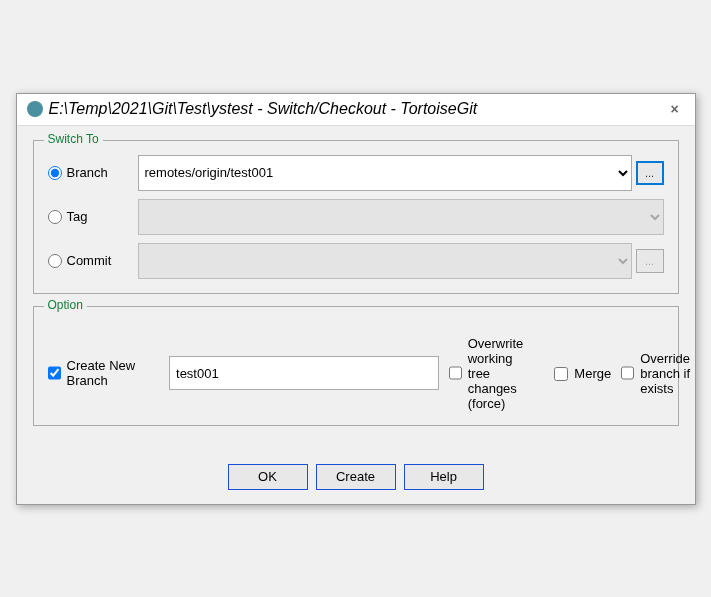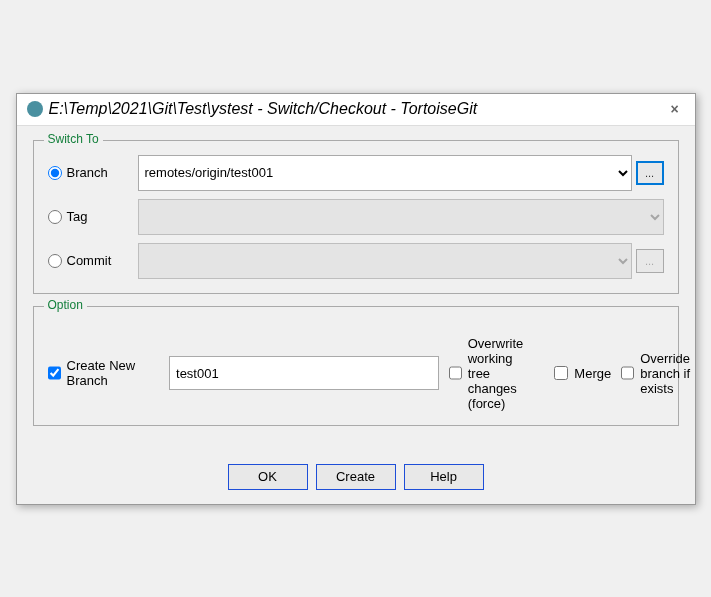--- a/index.html
+++ b/index.html
@@ -320,21 +320,21 @@
             <span>Create New Branch</span>
           </label>
           <input type="text" class="text-input" value="test001" style="">
         </div>
 
         <div class="option-row">
           <label class="checkbox-label">
             <input type="checkbox" class="checkbox-input" style="">
             <span>Overwrite working tree changes (force)</span>
           </label>
-          <label class="checkbox-label" style="margin-left: 20px;">
+          <label class="checkbox-label" style="margin-left: 20px; align-items: flex-end;">
             <input type="checkbox" class="checkbox-input" style="">
             <span>Merge</span>
           </label>
         </div>
 
 
         <div class="option-row">
           <label class="checkbox-label">
             <input type="checkbox" class="checkbox-input" style="">
             <span>Override branch if exists</span>

